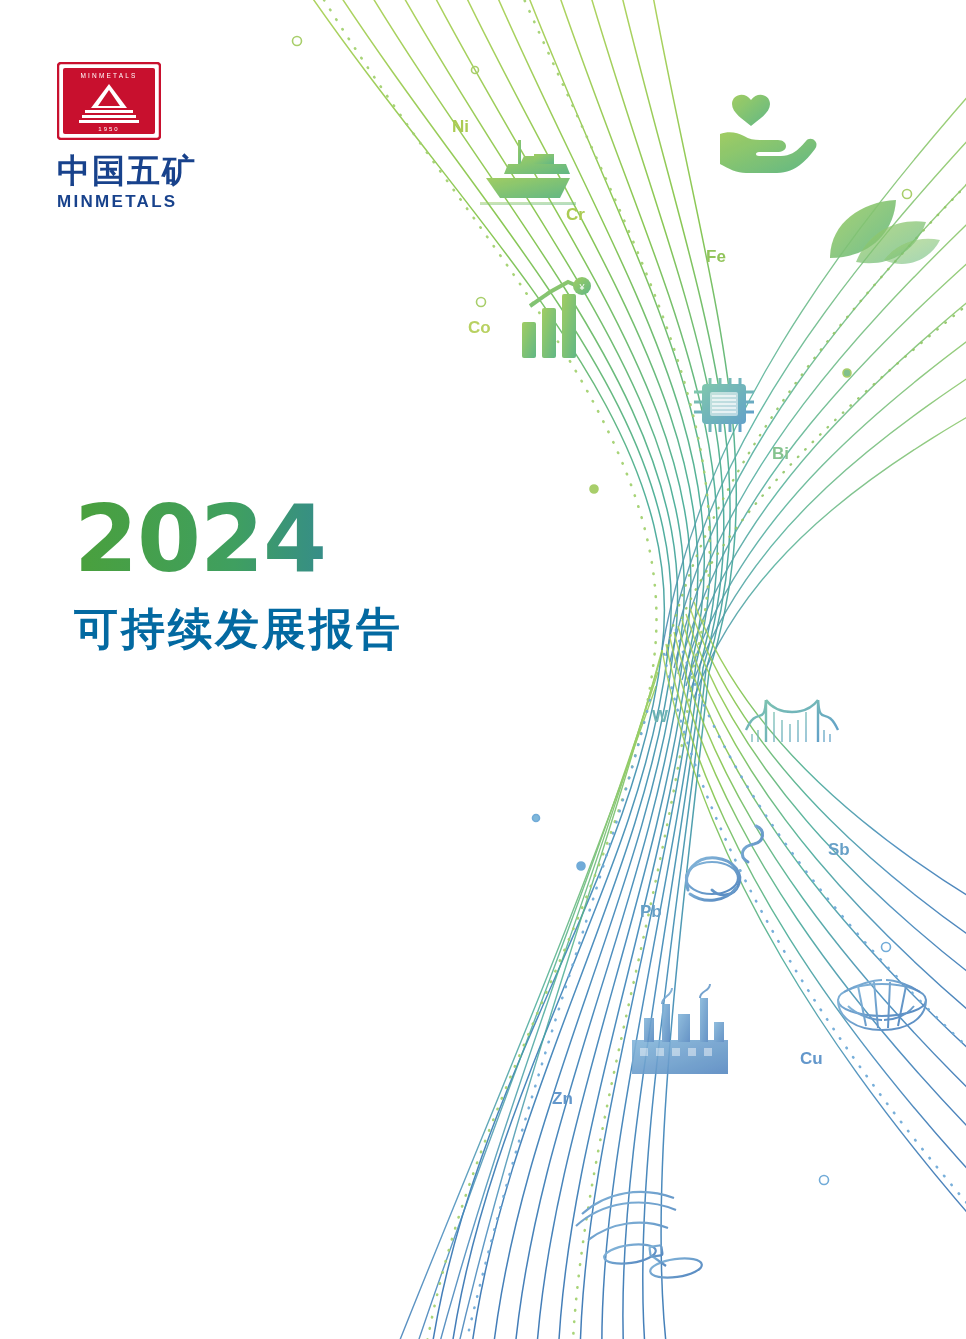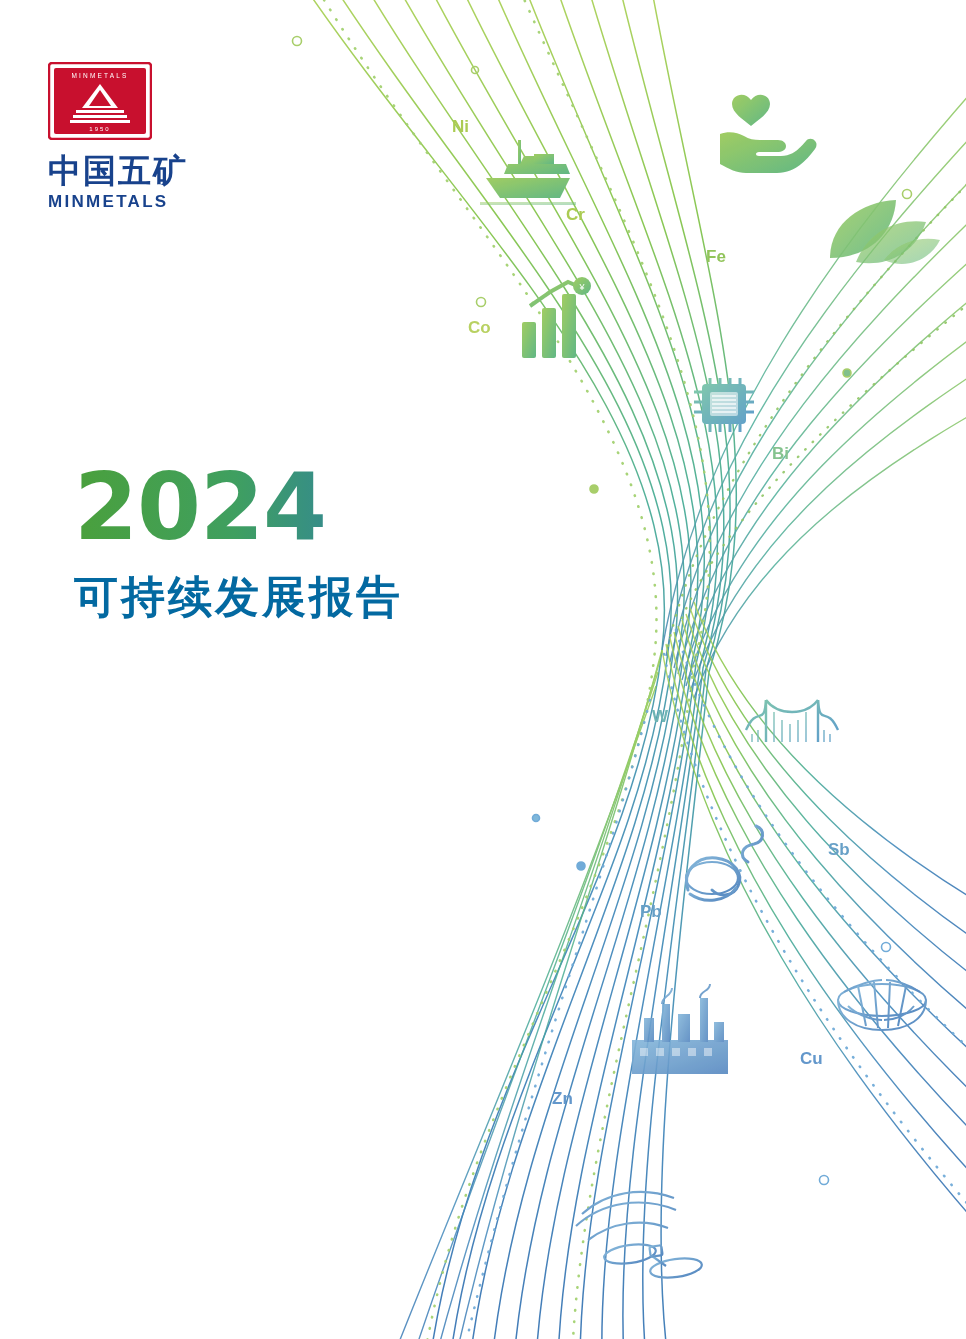--- a/index.html
+++ b/index.html
@@ -22,21 +22,21 @@
   .artwork{
     position:absolute;
     left:0;top:0;
     width:966px;height:1339px;
     pointer-events:none;
   }
 
   
   .logo-block{
     position:absolute;
-    left:48px;top:62px;
+    left:57px;top:62px;
     width:210px;
   }
   .logo-mark{
     width:104px;height:78px;
     position:relative;
   }
   .logo-cn{
     margin-top:14px;
     font-size:33px;
     font-weight:bold;
@@ -62,20 +62,21 @@
   .year{
     font-size:92px;
     font-weight:bold;
     line-height:1;
     letter-spacing:-1px;
     background:linear-gradient(90deg,#4aa03c 0%,#3f9f60 35%,#2f7fa8 70%,#2f6fb0 100%);
     -webkit-background-clip:text;
     background-clip:text;
     color:transparent;
     font-family:"DejaVu Sans","Liberation Sans",sans-serif;
+    margin-top:32px;
   }
   .subtitle{
     margin-top:14px;
     font-size:44px;
     font-weight:bold;
     letter-spacing:3px;
     color:#0369a1;
     font-family:"DejaVu Sans","Liberation Sans",sans-serif;
   }
 

